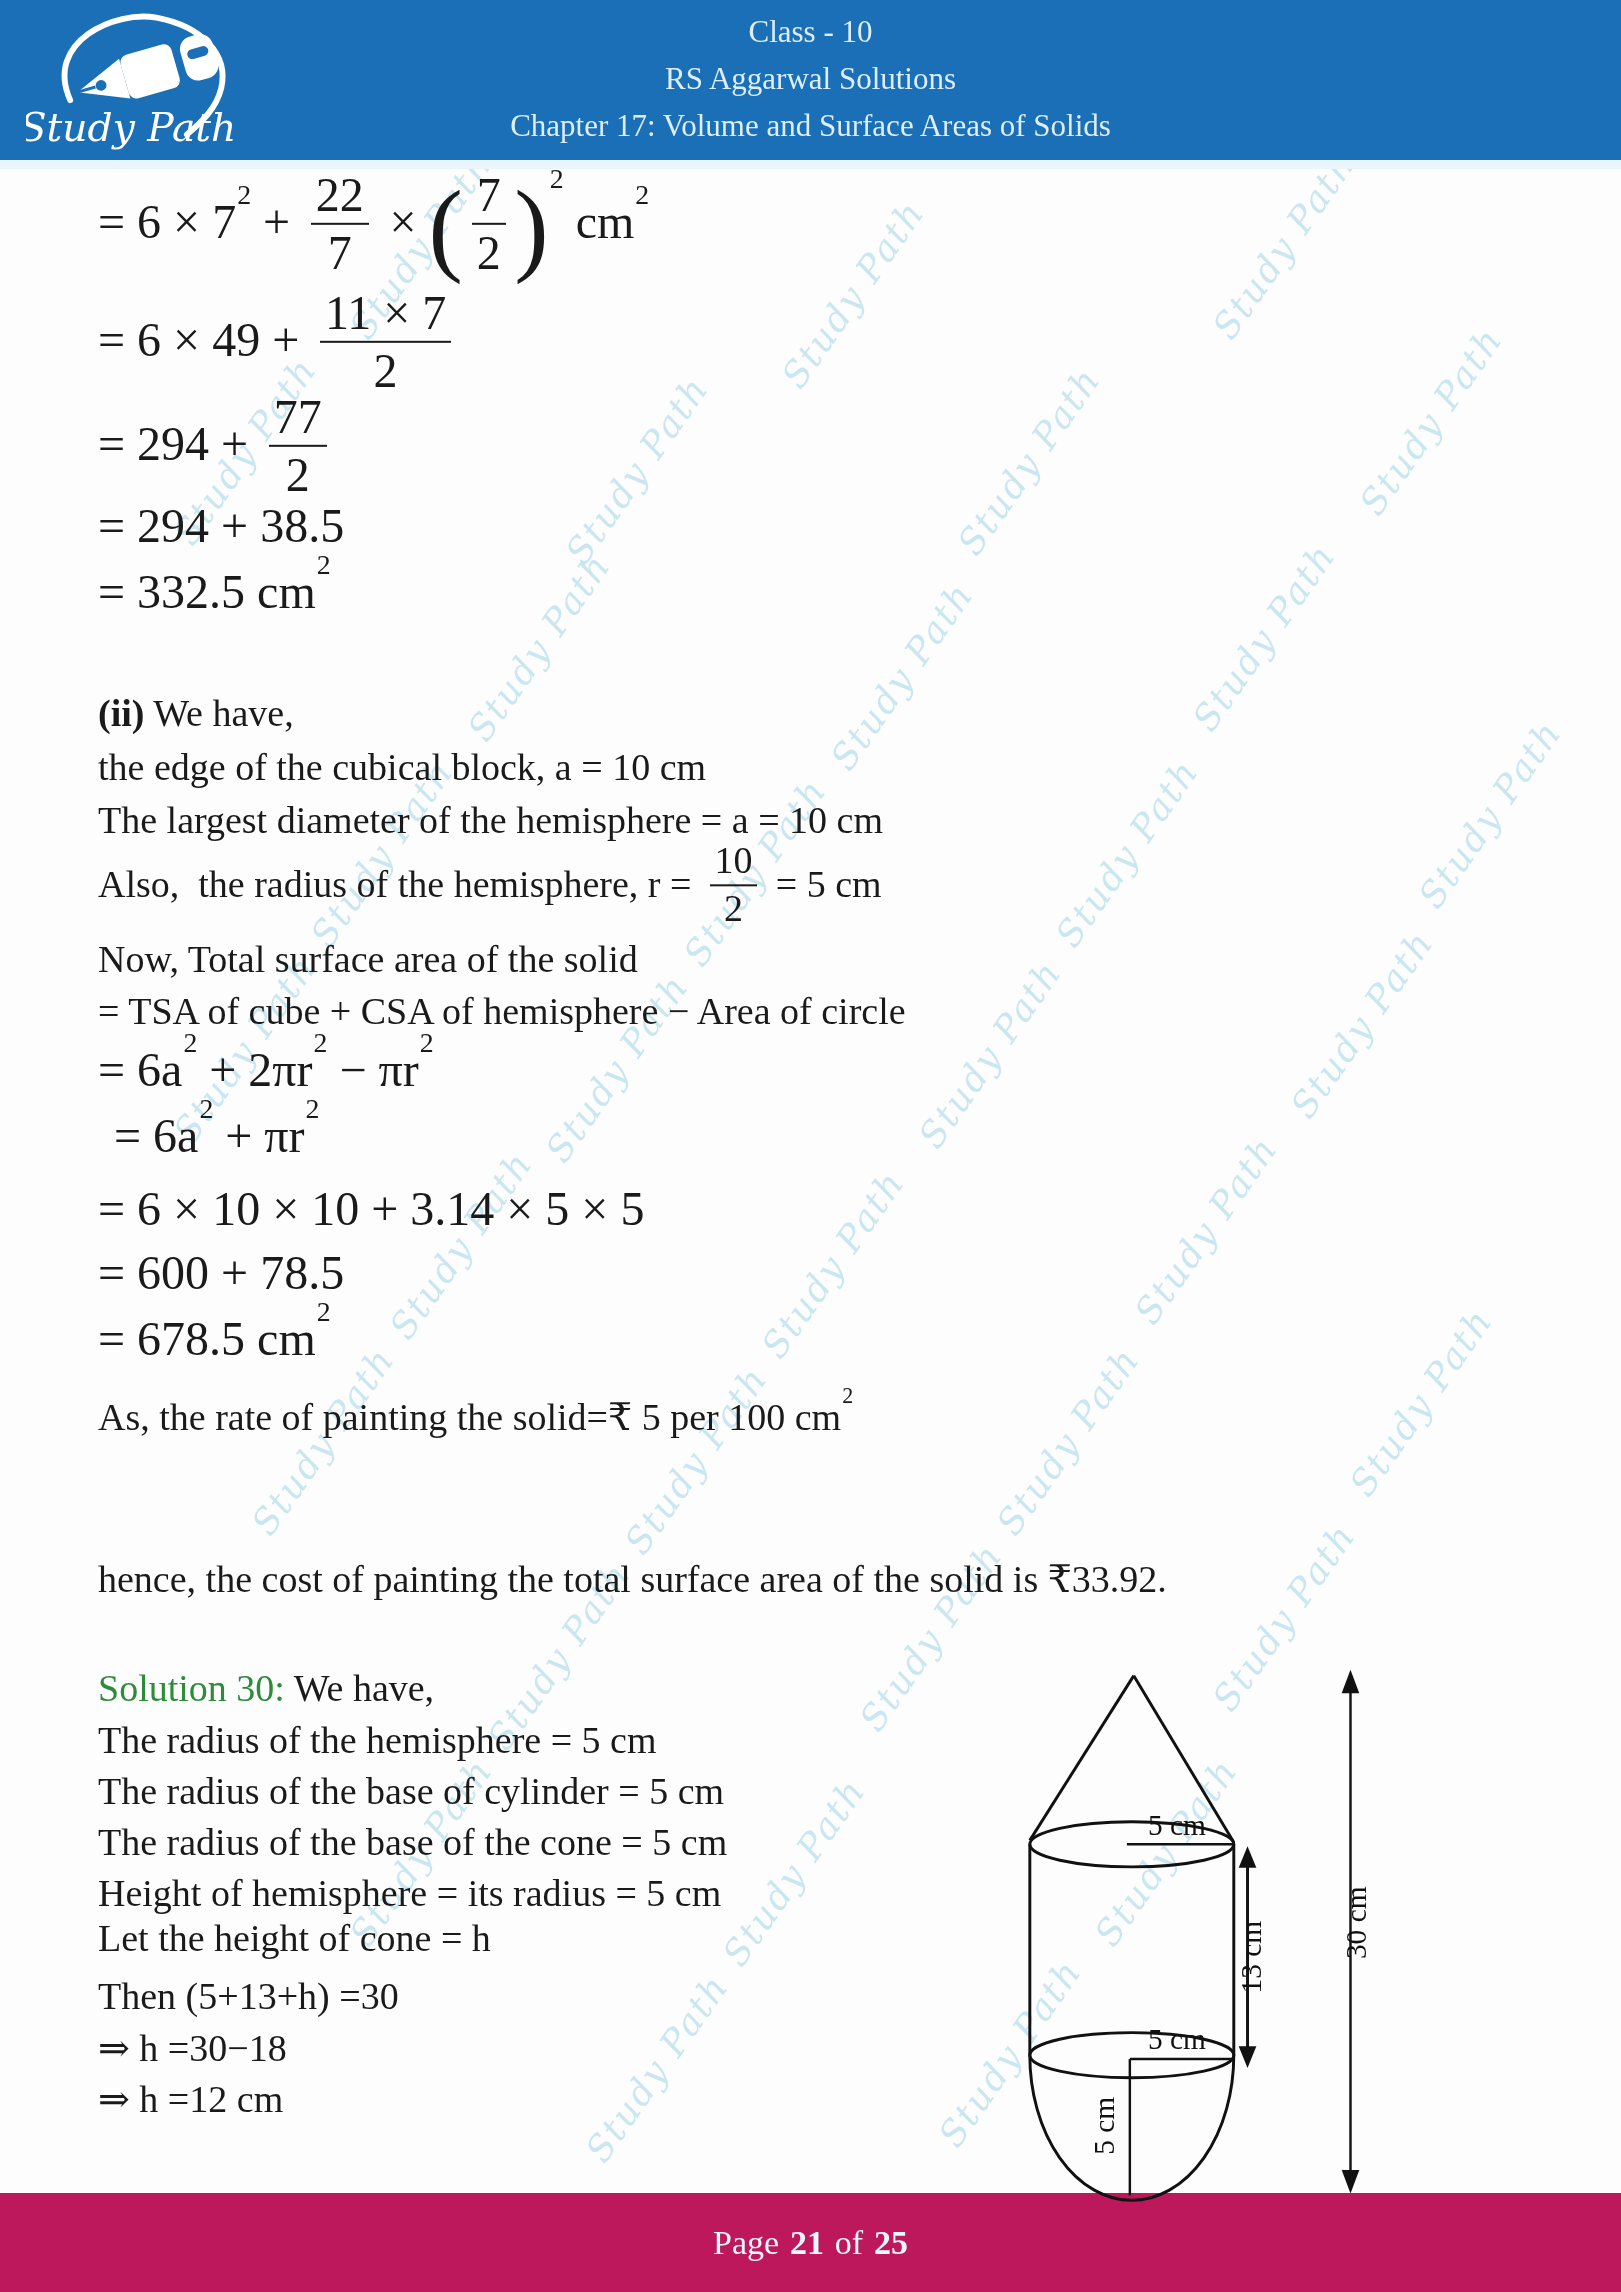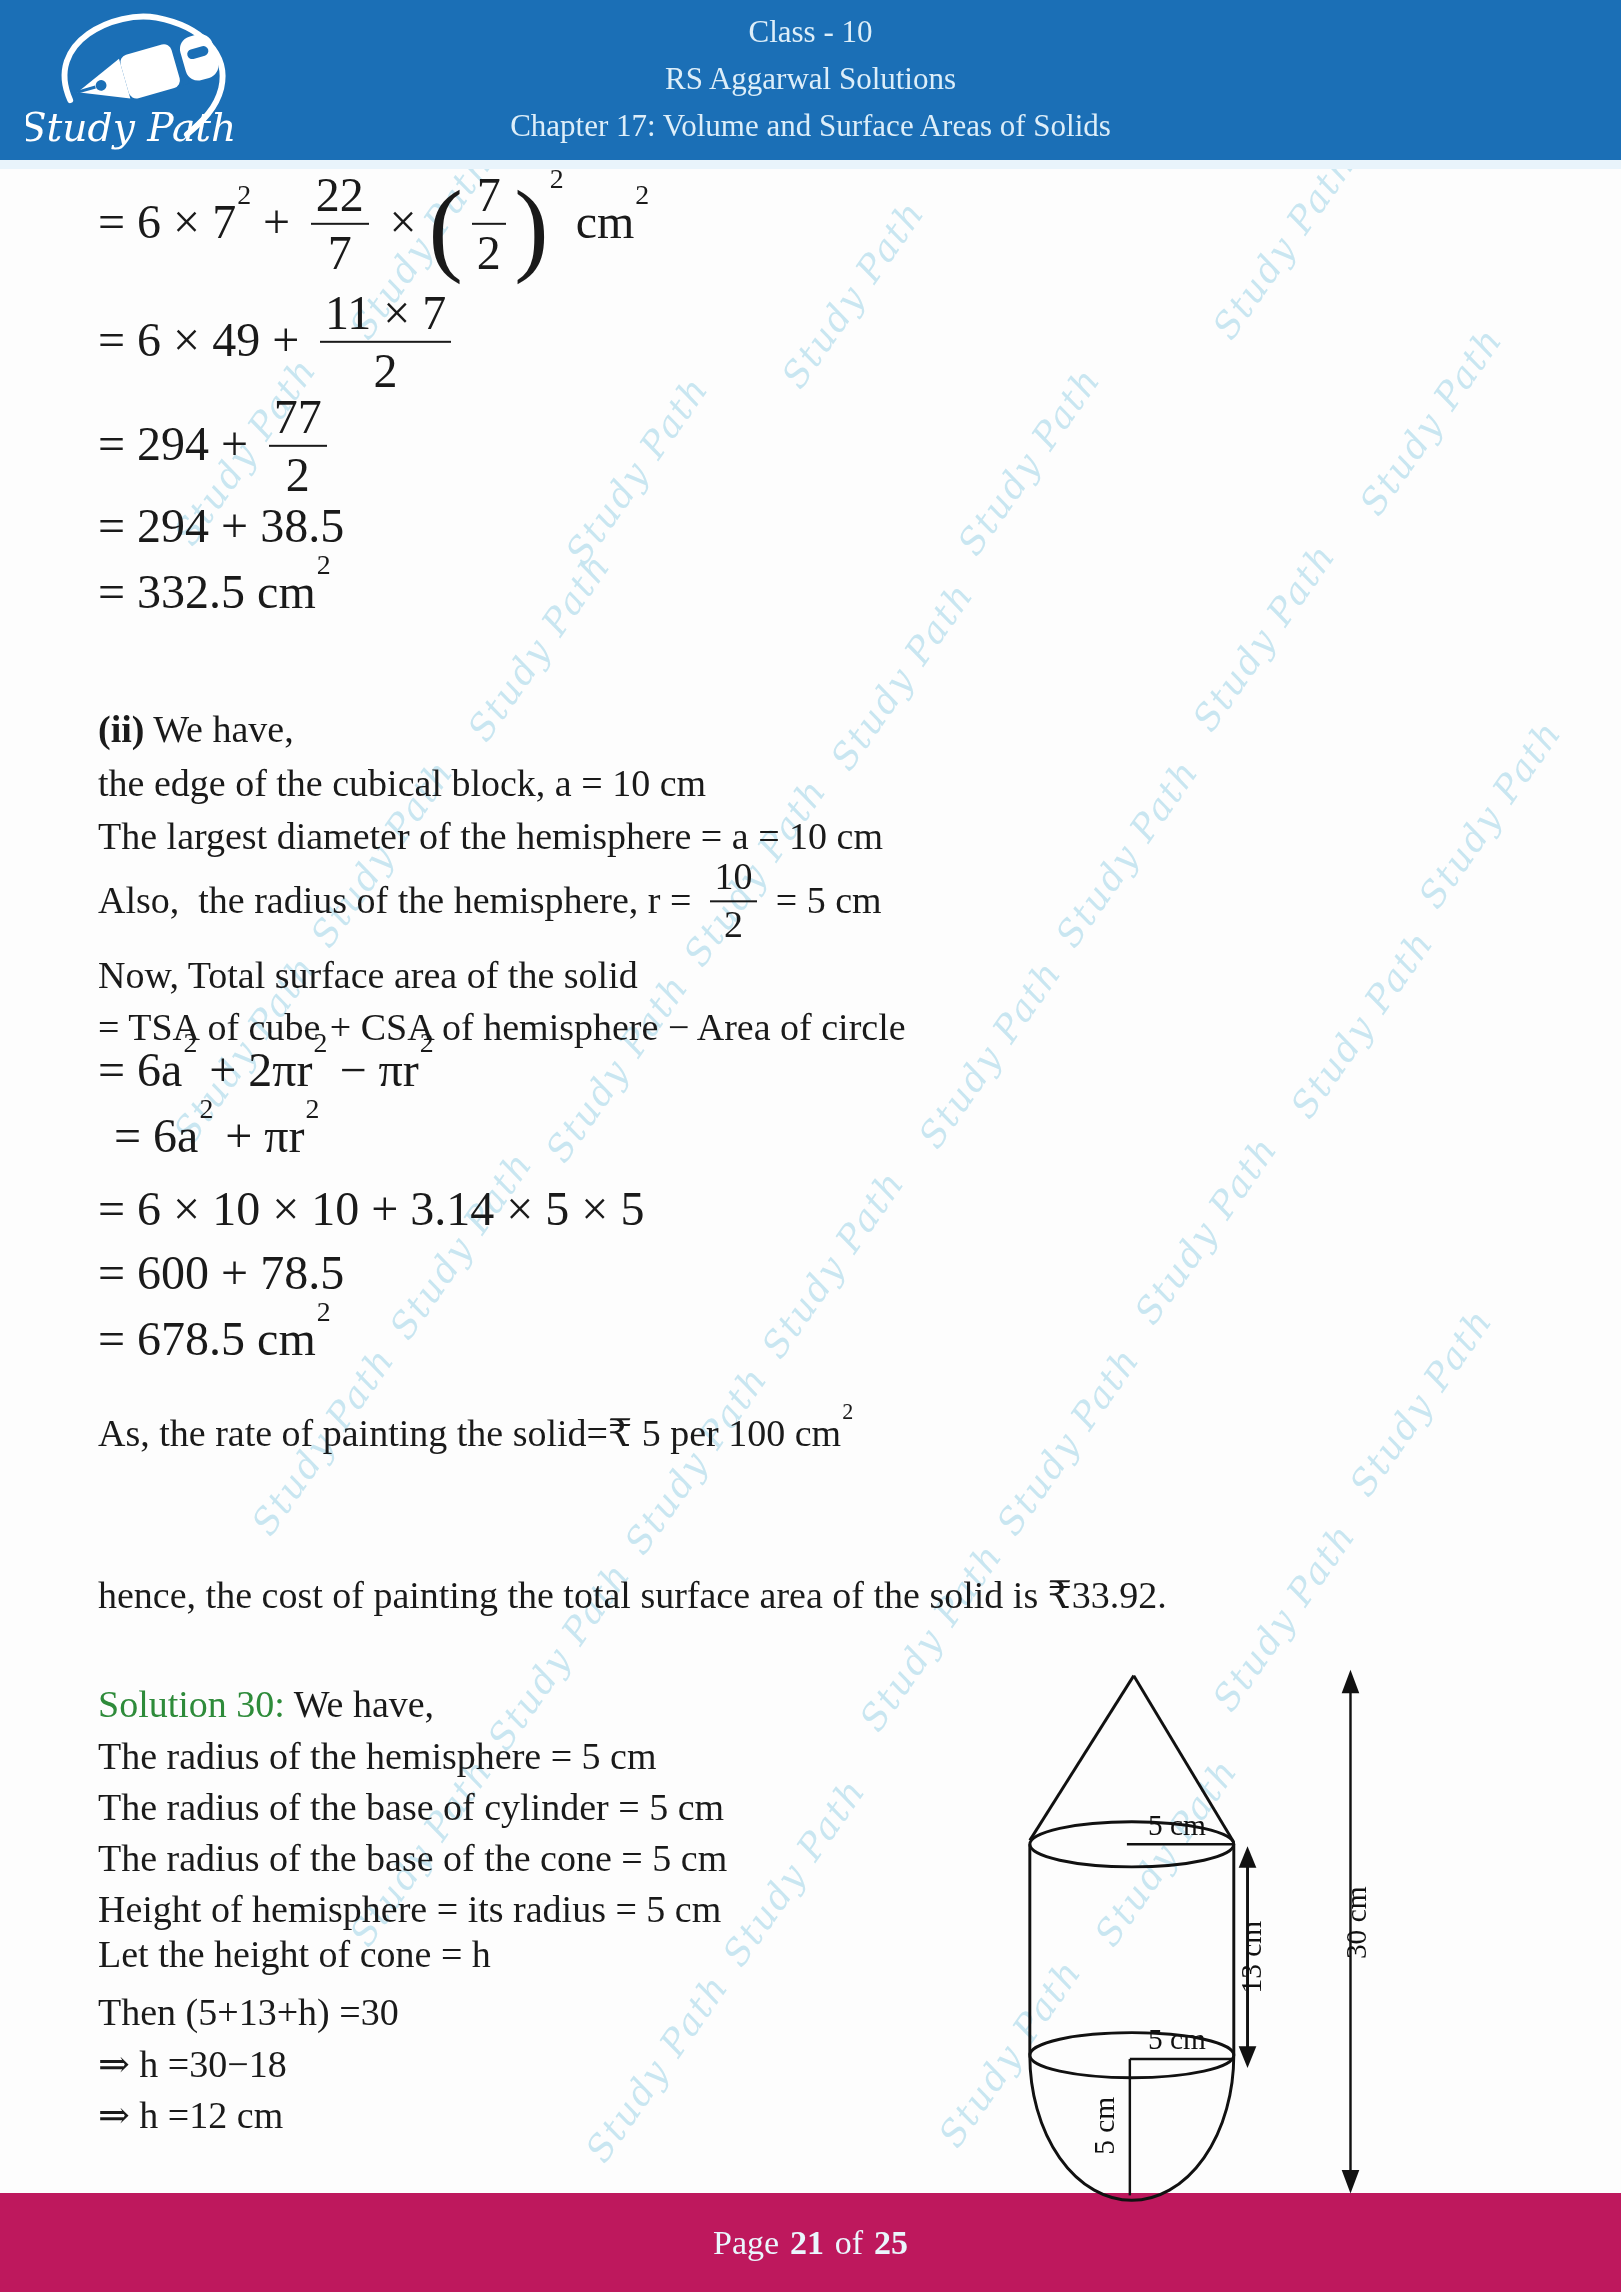--- a/index.html
+++ b/index.html
@@ -14,21 +14,21 @@
   
   .wm-layer{position:absolute;inset:0;z-index:1;pointer-events:none;}
   .wm{position:absolute;transform:translate(-50%,-50%) rotate(-55deg);
       font-family:"DejaVu Serif",serif;font-style:italic;font-size:36px;
       color:#c0e3ef;letter-spacing:2px;white-space:nowrap;opacity:.85;}
   
   .content{position:absolute;inset:0;z-index:2;}
   .mline{position:absolute;left:98px;transform:translateY(-50%);white-space:pre;
          color:#1a1a1a;line-height:1.15;}
   .mline.eq{font-size:48px;}
-  .mline.body{font-size:38px;margin-top:16px;}
+  .mline.body{font-size:38px;}
   .mline sup{font-size:0.58em;line-height:0;position:relative;top:-0.62em;margin-left:1px;}
   .mline sup.hi{top:-1.2em;}
   .frac{display:inline-block;vertical-align:middle;text-align:center;margin:0 8.8px;
         line-height:1.05;transform:translateY(-2.9px);}
   .frac .num{display:block;padding:0 4.9px 2.9px;}
   .frac .den{display:block;border-top:2.9px solid #1a1a1a;padding:2.9px 4.9px 0;}
   .seg-b{font-weight:700;}
   .seg-g{font-weight:400;color:#2e8b3a;}
   .seg-bigp{font-size:2.15em;line-height:0;vertical-align:middle;font-weight:400;}
   

